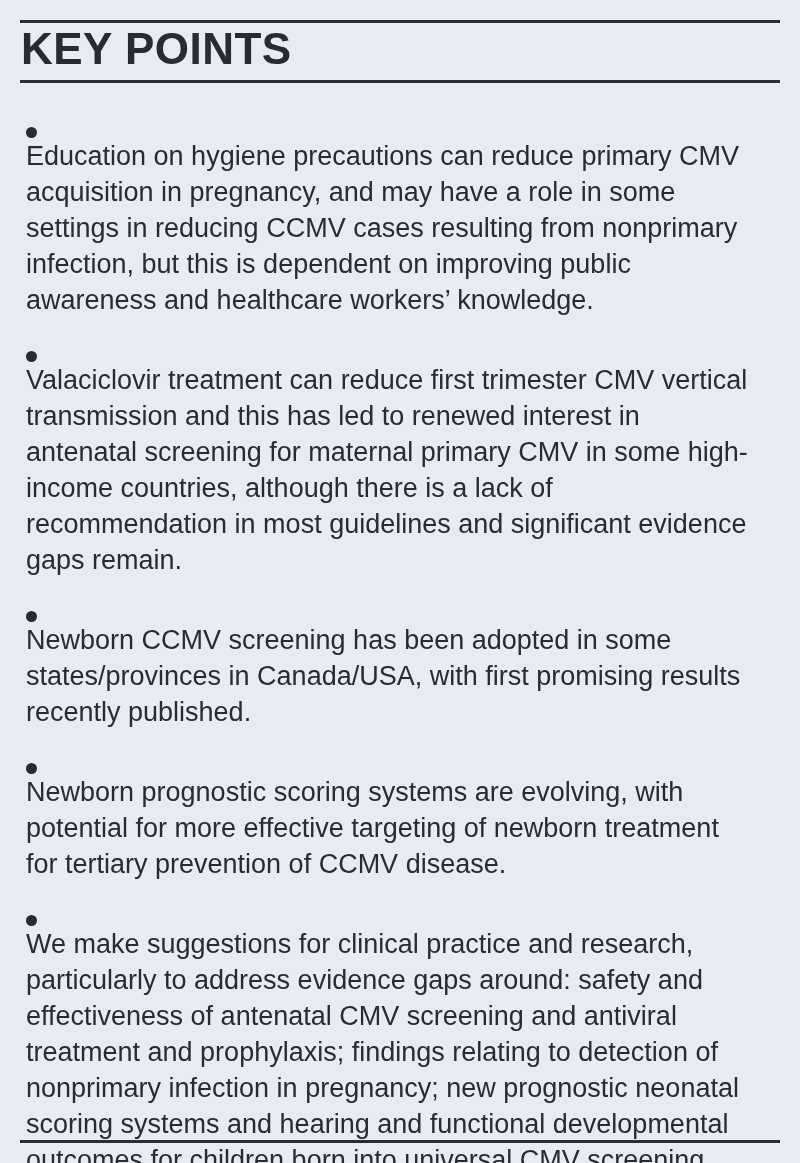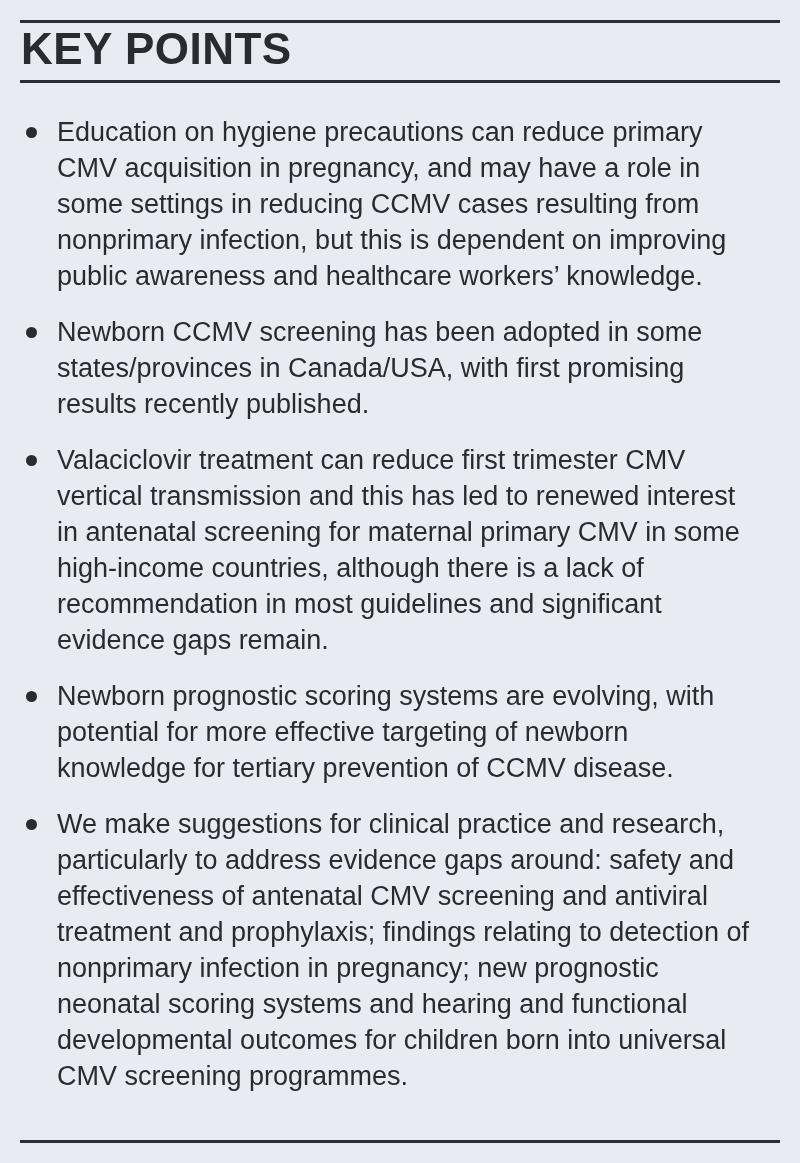--- a/index.html
+++ b/index.html
@@ -46,20 +46,21 @@
     margin: 0;
     padding: 0 48px 0 26px;
     list-style: none;
   }
   .bullets li {
     display: flex;
     align-items: flex-start;
     margin: 0 0 20px 0;
     font-size: 27px;
     line-height: 36px;
+    flex-direction: column;
   }
   .dot {
     flex: 0 0 11px;
     width: 11px;
     height: 11px;
     border-radius: 50%;
     background: var(--ink);
     margin: 13px 20px 0 0;
   }
   .pt { flex: 1; }
@@ -73,29 +74,29 @@
 
 <div class="rule rule-mid"></div>
 
 <ul class="bullets">
   <li>
     <span class="dot"></span>
     <span class="pt">Education on hygiene precautions can reduce primary CMV acquisition in pregnancy, and may have a role in some settings in reducing CCMV cases resulting from nonprimary infection, but this is dependent on improving public awareness and healthcare workers’ knowledge.</span>
   </li>
   <li>
     <span class="dot"></span>
+    <span class="pt">Valaciclovir treatment can reduce first trimester CMV vertical transmission and this has led to renewed interest in antenatal screening for maternal primary CMV in some high-income countries, although there is a lack of recommendation in most guidelines and significant evidence gaps remain.</span>
+  </li>
+  <li>
+    <span class="dot"></span>
     <span class="pt">Newborn CCMV screening has been adopted in some states/provinces in Canada/USA, with first promising results recently published.</span>
   </li>
   <li>
     <span class="dot"></span>
-    <span class="pt">Valaciclovir treatment can reduce first trimester CMV vertical transmission and this has led to renewed interest in antenatal screening for maternal primary CMV in some high-income countries, although there is a lack of recommendation in most guidelines and significant evidence gaps remain.</span>
-  </li>
-  <li>
-    <span class="dot"></span>
-    <span class="pt">Newborn prognostic scoring systems are evolving, with potential for more effective targeting of newborn knowledge for tertiary prevention of CCMV disease.</span>
+    <span class="pt">Newborn prognostic scoring systems are evolving, with potential for more effective targeting of newborn treatment for tertiary prevention of CCMV disease.</span>
   </li>
   <li>
     <span class="dot"></span>
     <span class="pt">We make suggestions for clinical practice and research, particularly to address evidence gaps around: safety and effectiveness of antenatal CMV screening and antiviral treatment and prophylaxis; findings relating to detection of nonprimary infection in pregnancy; new prognostic neonatal scoring systems and hearing and functional developmental outcomes for children born into universal CMV screening programmes.</span>
   </li>
 </ul>
 
 <div class="rule rule-bottom"></div>
 
 </body></html>

